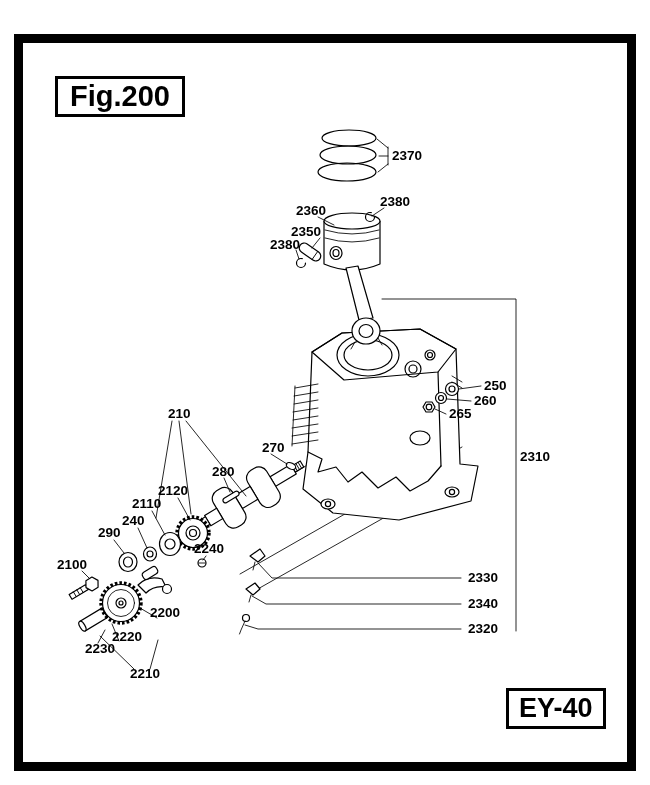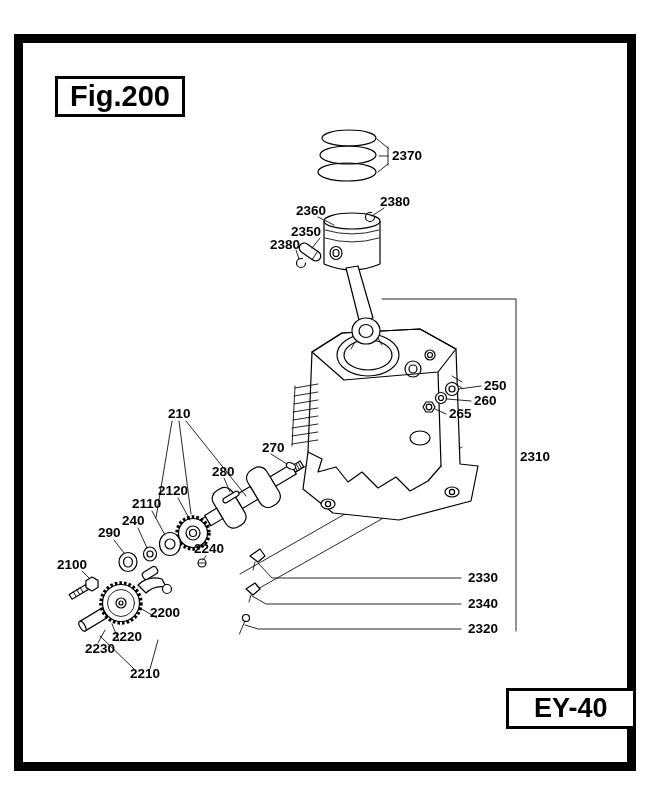--- a/index.html
+++ b/index.html
@@ -7,21 +7,21 @@
   body { width:650px; height:785px; font-family:"Liberation Sans", sans-serif; }
   .page { position:relative; width:650px; height:785px; background:#fff; overflow:hidden; }
   .frame { position:absolute; left:14px; top:34px; width:622px; height:737px; border:9px solid #000; }
   .figbox {
     position:absolute; left:55px; top:76px;
     border:3px solid #000; padding:1px 12px;
     font-size:29px; font-weight:bold; color:#000; background:#fff; line-height:1.15;
   }
   .modelbox {
     position:absolute; left:506px; top:688px;
-    border:3px solid #000; padding:2px 25px;
+    border:3px solid #000; padding:2px 10px;
     font-size:27px; font-weight:bold; color:#000; background:#fff; line-height:1.15;
   }
   svg.diagram { position:absolute; left:0; top:0; }
   .pn { font-family:"Liberation Sans", sans-serif; font-size:13.5px; font-weight:bold; fill:#000; }
   .ln   { stroke:#000; stroke-width:1.2; fill:none; stroke-linecap:round; stroke-linejoin:round; }
   .thin { stroke:#000; stroke-width:0.85; fill:none; stroke-linecap:round; }
   .part { stroke:#000; stroke-width:1.2; fill:#fff; stroke-linejoin:round; }
   .teeth { stroke:#000; stroke-width:3.4; fill:none; stroke-dasharray:2.6 2; }
 </style>
 </head>

